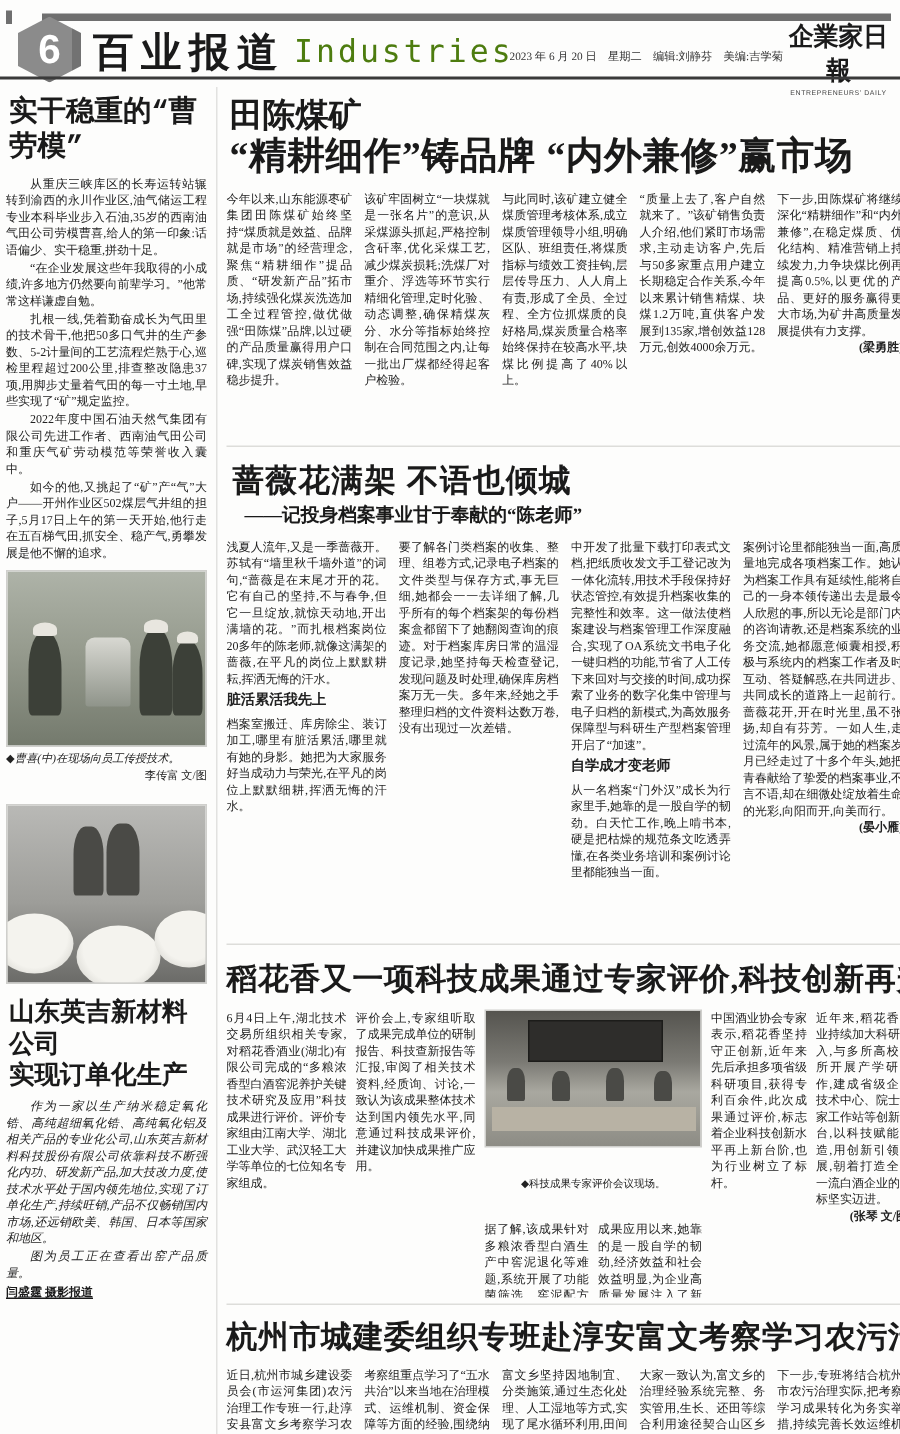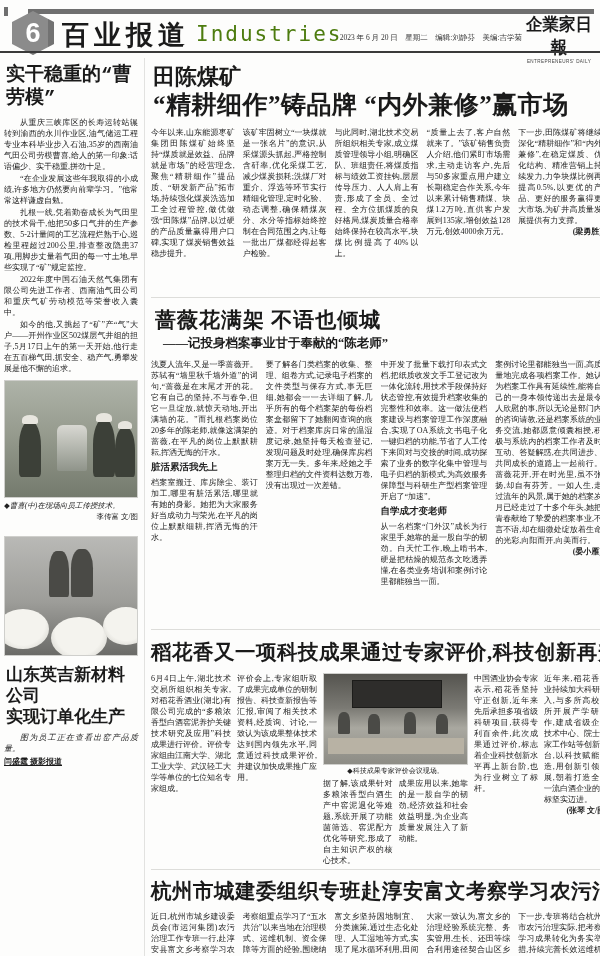--- a/index.html
+++ b/index.html
@@ -54,21 +54,21 @@
   
   .m-h1{font-size:21px;font-weight:900;letter-spacing:1px;margin:8px 0 1px 4px;}
   .m-h2{font-size:12.5px;font-weight:900;margin:0 0 7px 12px;}
   .m-body{height:266px;border-bottom:1px solid #ddddda;padding-bottom:4px;}
   .subhead{font-weight:900;font-size:9.5px;text-indent:0;margin:4px 0;text-align:left;}
   
   .k-h1{font-size:20.5px;font-weight:900;letter-spacing:.5px;margin:8px 0 7px 0;white-space:nowrap;}
   .k-body{display:flex;gap:6px;height:192px;border-bottom:1px solid #ddddda;padding-bottom:4px;}
   .k-c{overflow:hidden;}
   .k1,.k2{width:80px;flex:none;}
-  .kmid{width:145px;flex:none;display:flex;flex-direction:column;}
+  .kmid{width:145px;flex:none;display:flex;flex-direction:column;gap:18px;}
   .ph3{width:145px;height:92px;border:1px solid #cfcfcc;box-sizing:border-box;position:relative;overflow:hidden;
        background:linear-gradient(180deg,#55544f 0%,#7b7a74 38%,#a9a8a0 60%,#8d8c85 100%);}
   .screen{position:absolute;left:28px;top:6px;width:88px;height:26px;background:#2e2d2b;border:1px solid #1c1c1a;}
   .table{position:absolute;left:4px;bottom:10px;width:136px;height:16px;background:#b8b2a4;}
   .k-cap{font-size:7px;line-height:9px;text-align:center;color:#222;margin:2px 0;}
   .k-under{display:flex;gap:6px;flex:1;overflow:hidden;}
   .k-under .k-c{flex:1 1 0;}
   .k4,.k5{width:64px;flex:none;}
   
   .h-h1{font-size:20.5px;font-weight:900;letter-spacing:.5px;margin:7px 0 6px 0;white-space:nowrap;}
@@ -129,34 +129,35 @@
         <div class="bowl" style="left:-8px;top:72px;width:52px;height:40px;"></div>
         <div class="bowl" style="left:46px;top:80px;width:56px;height:42px;"></div>
         <div class="bowl" style="left:98px;top:70px;width:46px;height:38px;"></div>
       </div>
 
       <div class="l2-title">
         <span>山东英吉新材料公司</span><br>
         <span>实现订单化生产</span>
       </div>
       <div class="smalltext ital">
+        <p>作为一家以生产纳米稳定氧化锆、高纯超细氧化锆、高纯氧化铝及相关产品的专业化公司,山东英吉新材料科技股份有限公司依靠科技不断强化内功、研发新产品,加大技改力度,使技术水平处于国内领先地位,实现了订单化生产,持续旺销,产品不仅畅销国内市场,还远销欧美、韩国、日本等国家和地区。</p>
         <p>图为员工正在查看出窑产品质量。</p>
       </div>
       <div class="l2-credit">闫盛霆 摄影报道</div>
     </div>
 
     <div class="main">
 
       <div>
         <div class="t-h1">田陈煤矿</div>
         <div class="t-h2">“精耕细作”铸品牌 “内外兼修”赢市场</div>
         <div class="cols t-body smalltext">
           <div class="c">今年以来,山东能源枣矿集团田陈煤矿始终坚持“煤质就是效益、品牌就是市场”的经营理念,聚焦“精耕细作”提品质、“研发新产品”拓市场,持续强化煤炭洗选加工全过程管控,做优做强“田陈煤”品牌,以过硬的产品质量赢得用户口碑,实现了煤炭销售效益稳步提升。</div>
           <div class="c">该矿牢固树立“一块煤就是一张名片”的意识,从采煤源头抓起,严格控制含矸率,优化采煤工艺,减少煤炭损耗;洗煤厂对重介、浮选等环节实行精细化管理,定时化验、动态调整,确保精煤灰分、水分等指标始终控制在合同范围之内,让每一批出厂煤都经得起客户检验。</div>
-          <div class="c">与此同时,湖北技术交易所组织相关专家,成立煤质管理领导小组,明确区队、班组责任,将煤质指标与绩效工资挂钩,层层传导压力、人人肩上有责,形成了全员、全过程、全方位抓煤质的良好格局,煤炭质量合格率始终保持在较高水平,块煤比例提高了40%以上。</div>
+          <div class="c">与此同时,该矿建立健全煤质管理考核体系,成立煤质管理领导小组,明确区队、班组责任,将煤质指标与绩效工资挂钩,层层传导压力、人人肩上有责,形成了全员、全过程、全方位抓煤质的良好格局,煤炭质量合格率始终保持在较高水平,块煤比例提高了40%以上。</div>
           <div class="c">“质量上去了,客户自然就来了。”该矿销售负责人介绍,他们紧盯市场需求,主动走访客户,先后与50多家重点用户建立长期稳定合作关系,今年以来累计销售精煤、块煤1.2万吨,直供客户发展到135家,增创效益128万元,创效4000余万元。</div>
           <div class="c">
             <span>下一步,田陈煤矿将继续深化“精耕细作”和“内外兼修”,在稳定煤质、优化结构、精准营销上持续发力,力争块煤比例再提高0.5%,以更优的产品、更好的服务赢得更大市场,为矿井高质量发展提供有力支撑。</span>
             <div class="credit">(梁勇胜)</div>
           </div>
         </div>
       </div>
 
       <div>
         <div class="m-h1">蔷薇花满架  不语也倾城</div>

